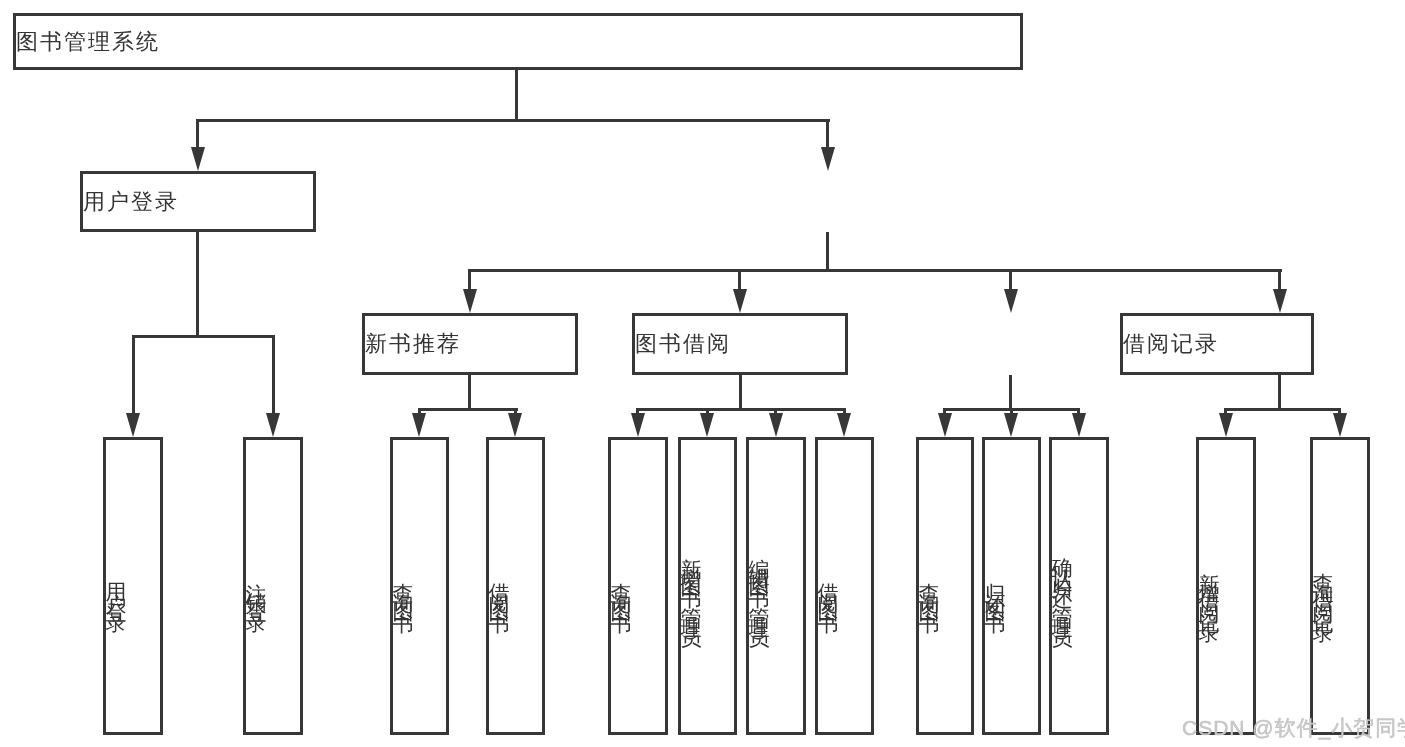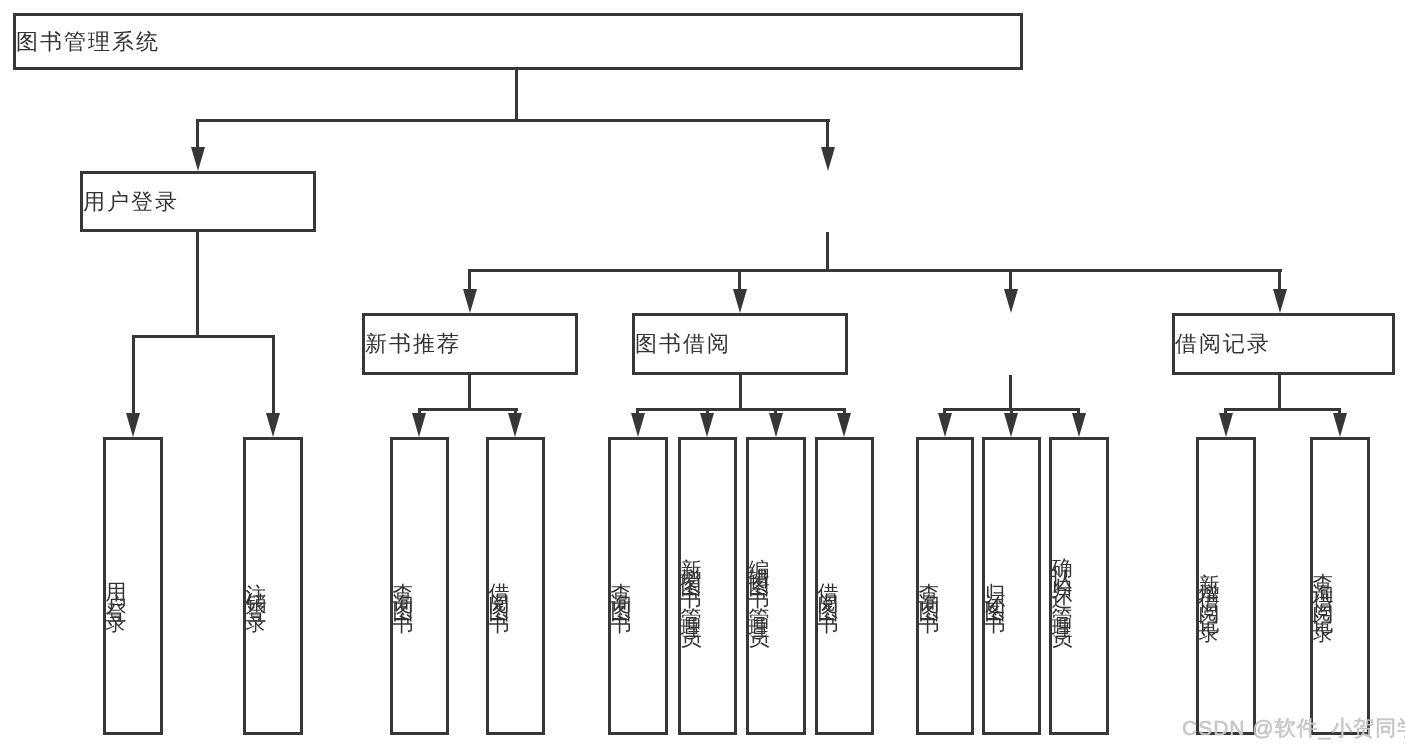--- a/index.html
+++ b/index.html
@@ -79,21 +79,21 @@
   <div class="box" style="left:80px;top:171px;width:236px;height:61px">
     <span class="hlbl">用户登录</span>
   </div>
 
   <div class="box" style="left:362px;top:313px;width:216px;height:62px">
     <span class="hlbl">新书推荐</span>
   </div>
   <div class="box" style="left:632px;top:313px;width:216px;height:62px">
     <span class="hlbl">图书借阅</span>
   </div>
-  <div class="box" style="left:1172px;top:313px;width:223px;height:62px">
+  <div class="box" style="left:1120px;top:313px;width:194px;height:62px">
     <span class="hlbl">借阅记录</span>
   </div>
 
   <div class="box" style="left:103px;top:437px;width:60px;height:298px">
     <span class="vlbl">用户登录</span>
   </div>
   <div class="box" style="left:243px;top:437px;width:60px;height:298px">
     <span class="vlbl">注销登录</span>
   </div>
 

